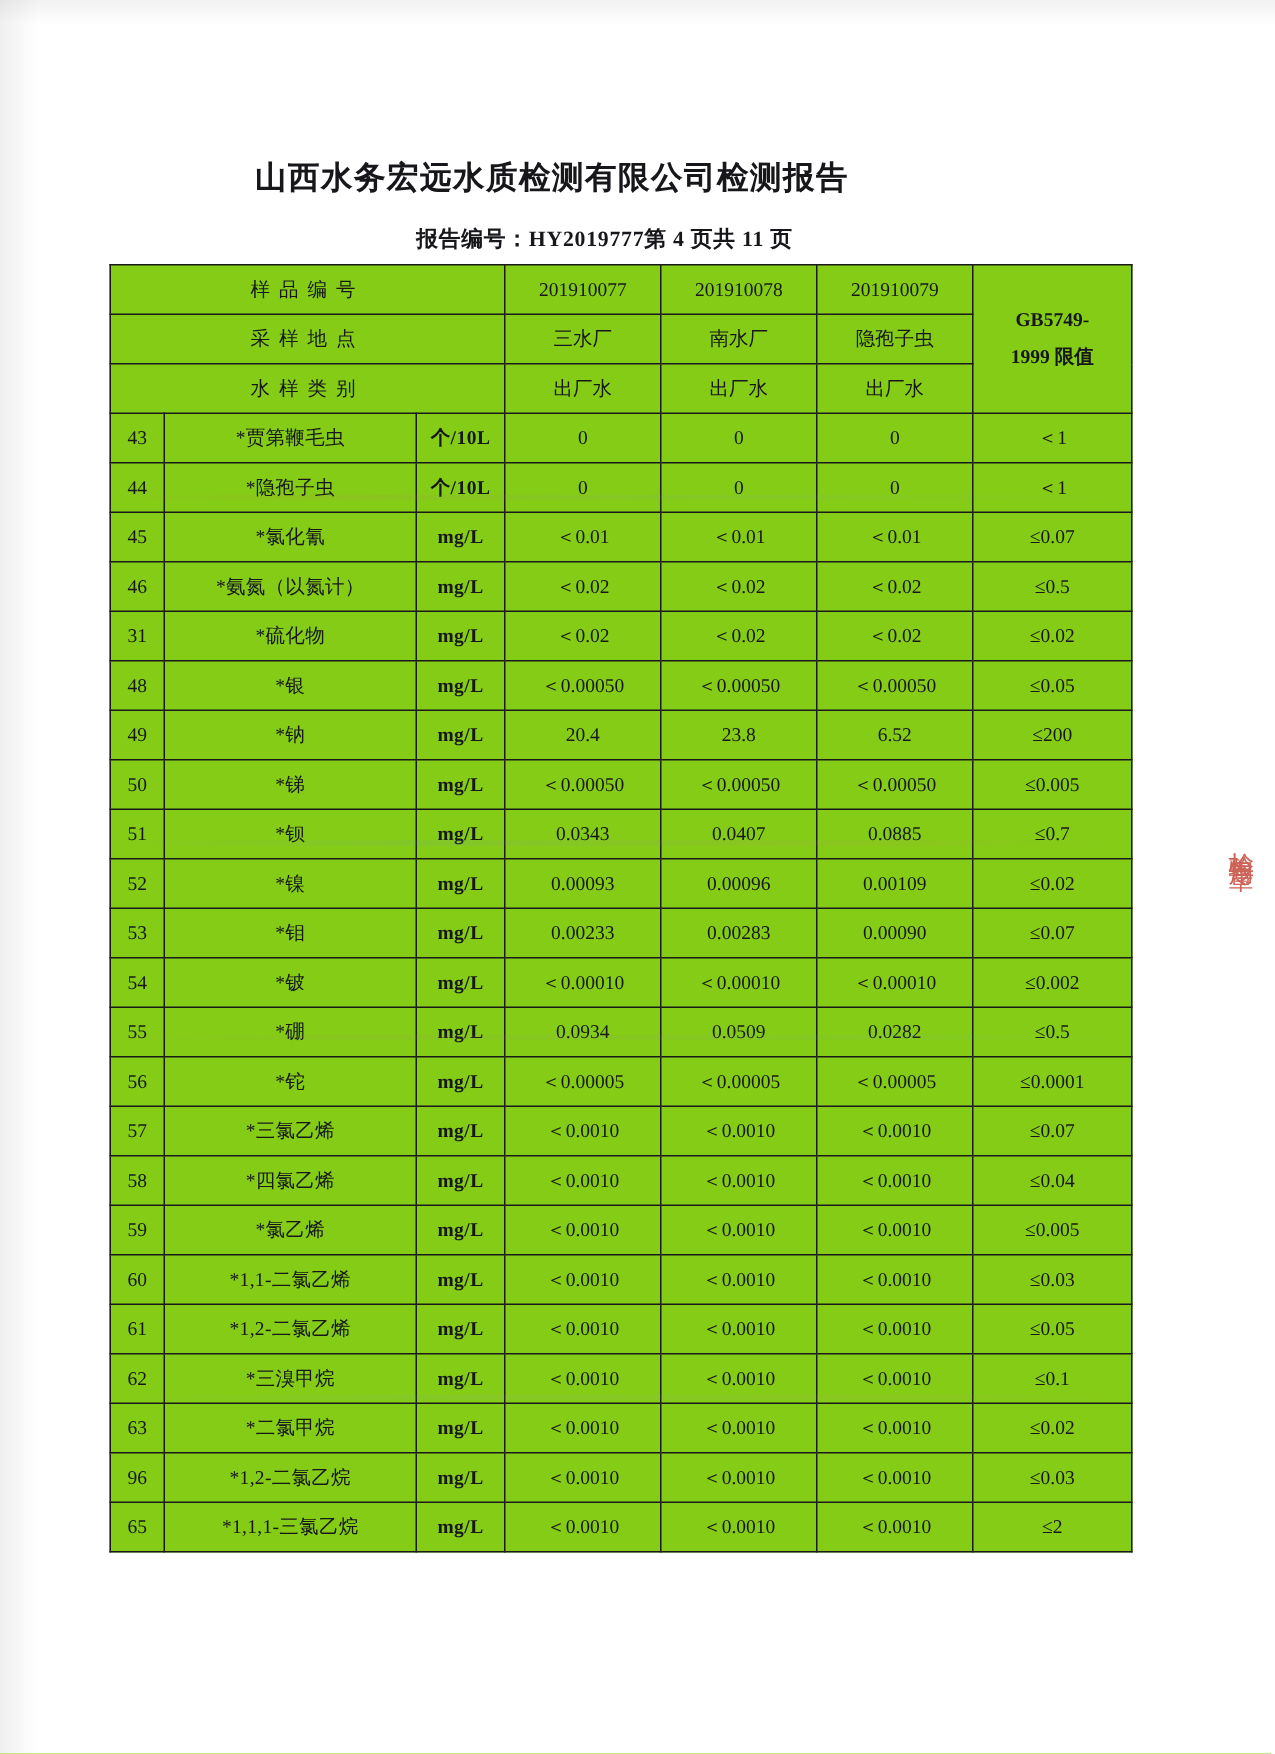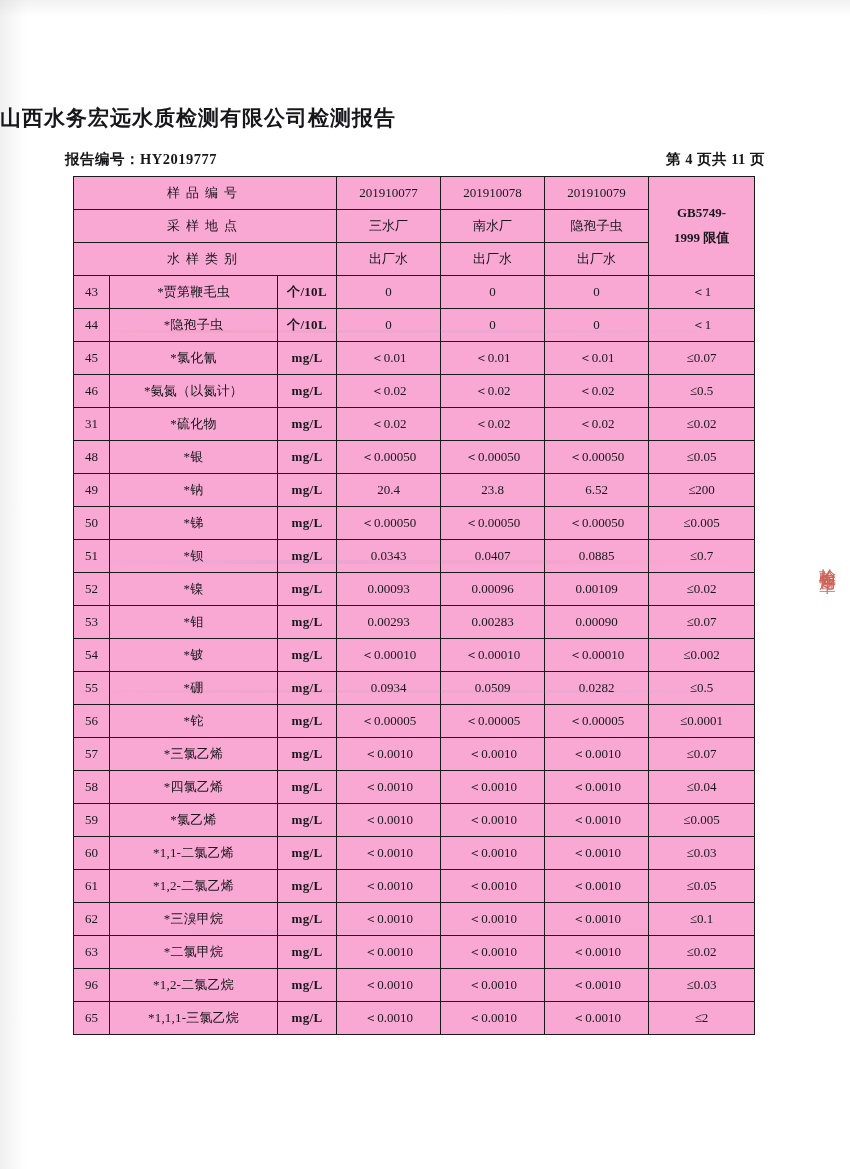--- a/index.html
+++ b/index.html
@@ -19,48 +19,49 @@
     position: relative;
     width: 850px;
     height: 1169px;
     box-sizing: border-box;
   }
   .report-title {
     position: absolute;
     top: 104px;
     left: 0;
     width: 688px;
-    text-align: left;
+    text-align: center;
     font-size: 21px;
     font-weight: bold;
     letter-spacing: 1px;
     font-family: "Liberation Serif", "DejaVu Serif", serif;
+    padding-left: 24px;
   }
   .meta-row {
     position: absolute;
     top: 150px;
-    left: 65px;
+    left: 53px;
     width: 700px;
     display: flex;
-    justify-content: space-between;
+    justify-content: center;
     font-size: 14.5px;
     font-weight: bold;
     letter-spacing: 0.5px;
   }
   .meta-left, .meta-right {
     white-space: nowrap;
   }
   table.main {
     position: absolute;
     top: 176px;
     left: 73px;
     border-collapse: collapse;
     table-layout: fixed;
     width: 681px;
-    background: #f9a8d4;
+    background: #84cc16;
   }
   table.main td {
     border: 1px solid #1a1a1a;
     font-size: 13px;
     text-align: center;
     vertical-align: middle;
     padding: 0;
     height: 32px;
     font-family: "Liberation Serif", "DejaVu Serif", serif;
     color: #17171b;
@@ -285,21 +286,21 @@
           <td class="unit-cell">mg/L</td>
           <td>0.00093</td>
           <td>0.00096</td>
           <td>0.00109</td>
           <td>≤0.02</td>
         </tr>
         <tr>
           <td class="num-cell">53</td>
           <td class="item-cell">*钼</td>
           <td class="unit-cell">mg/L</td>
-          <td>0.00293</td>
+          <td>0.00233</td>
           <td>0.00283</td>
           <td>0.00090</td>
           <td>≤0.07</td>
         </tr>
         <tr>
           <td class="num-cell">54</td>
           <td class="item-cell">*铍</td>
           <td class="unit-cell">mg/L</td>
           <td>＜0.00010</td>
           <td>＜0.00010</td>

